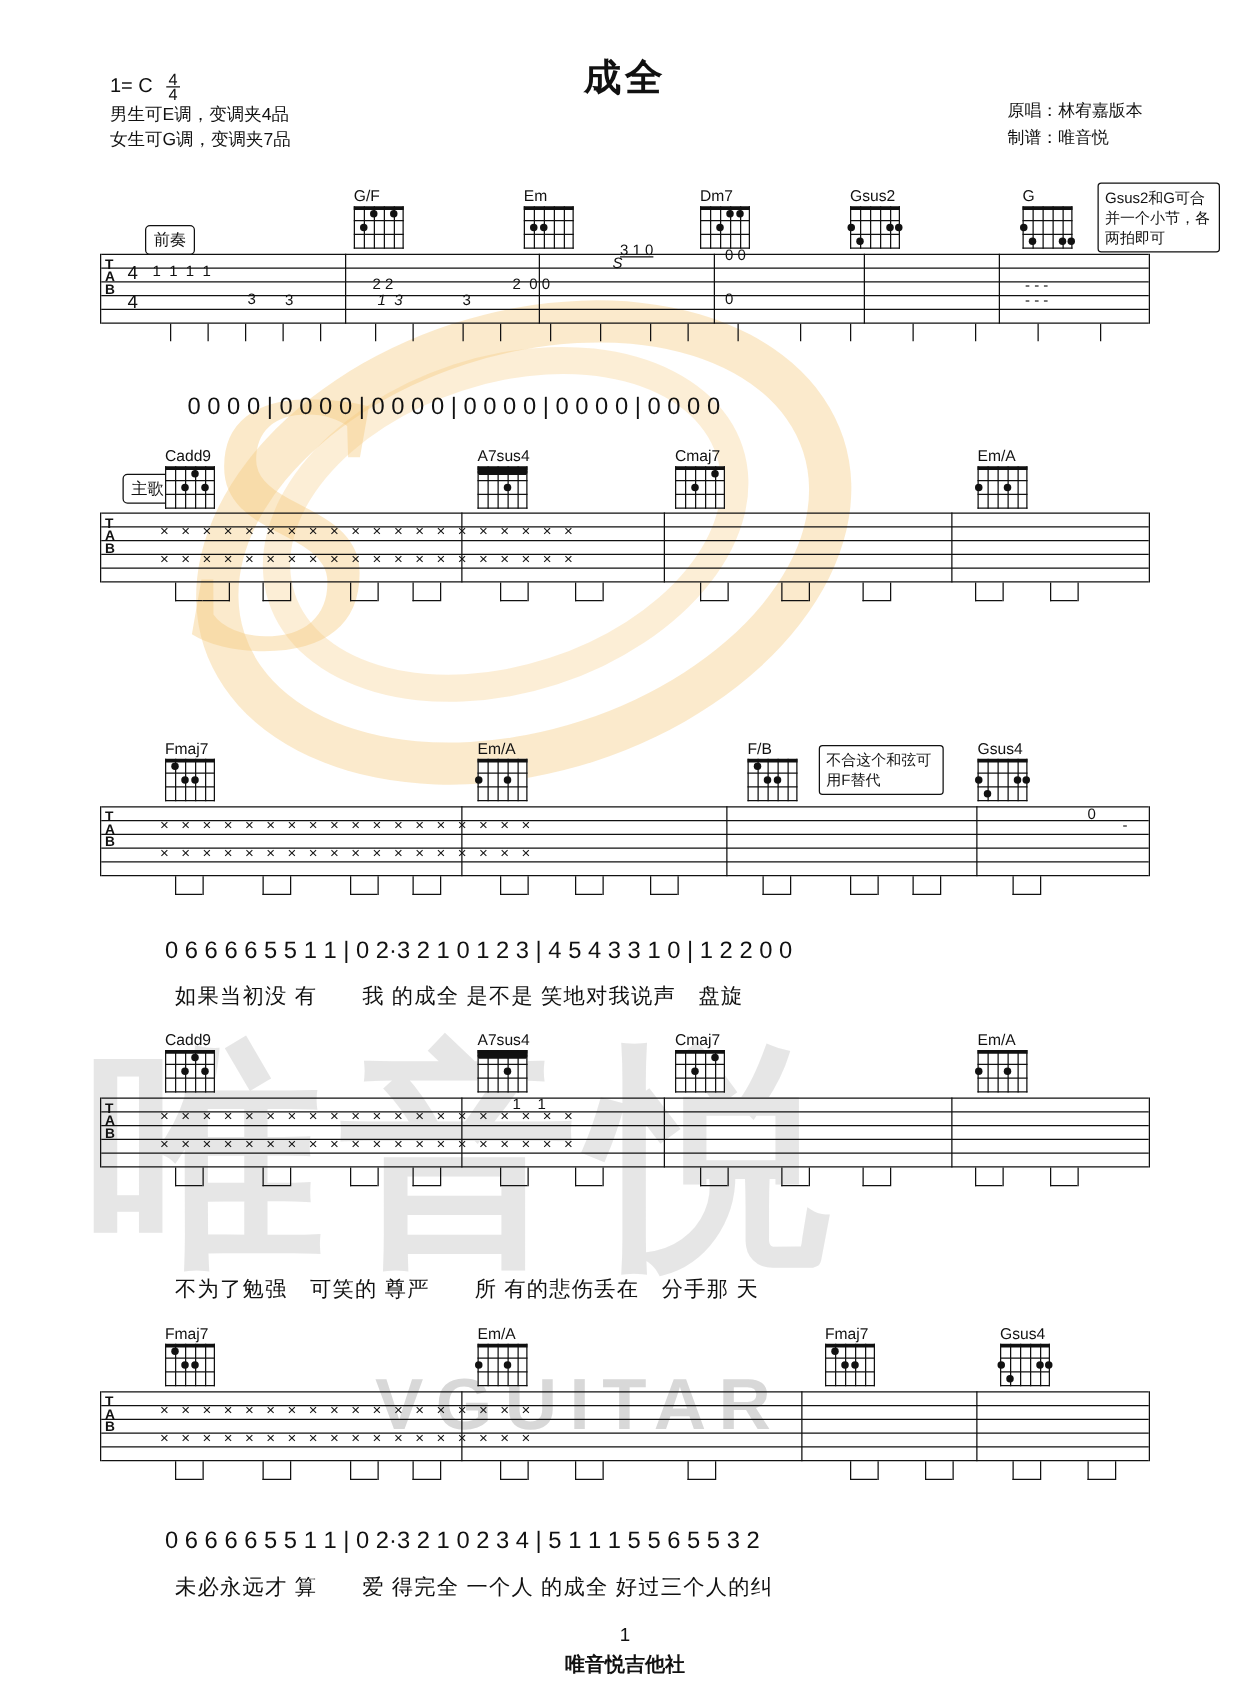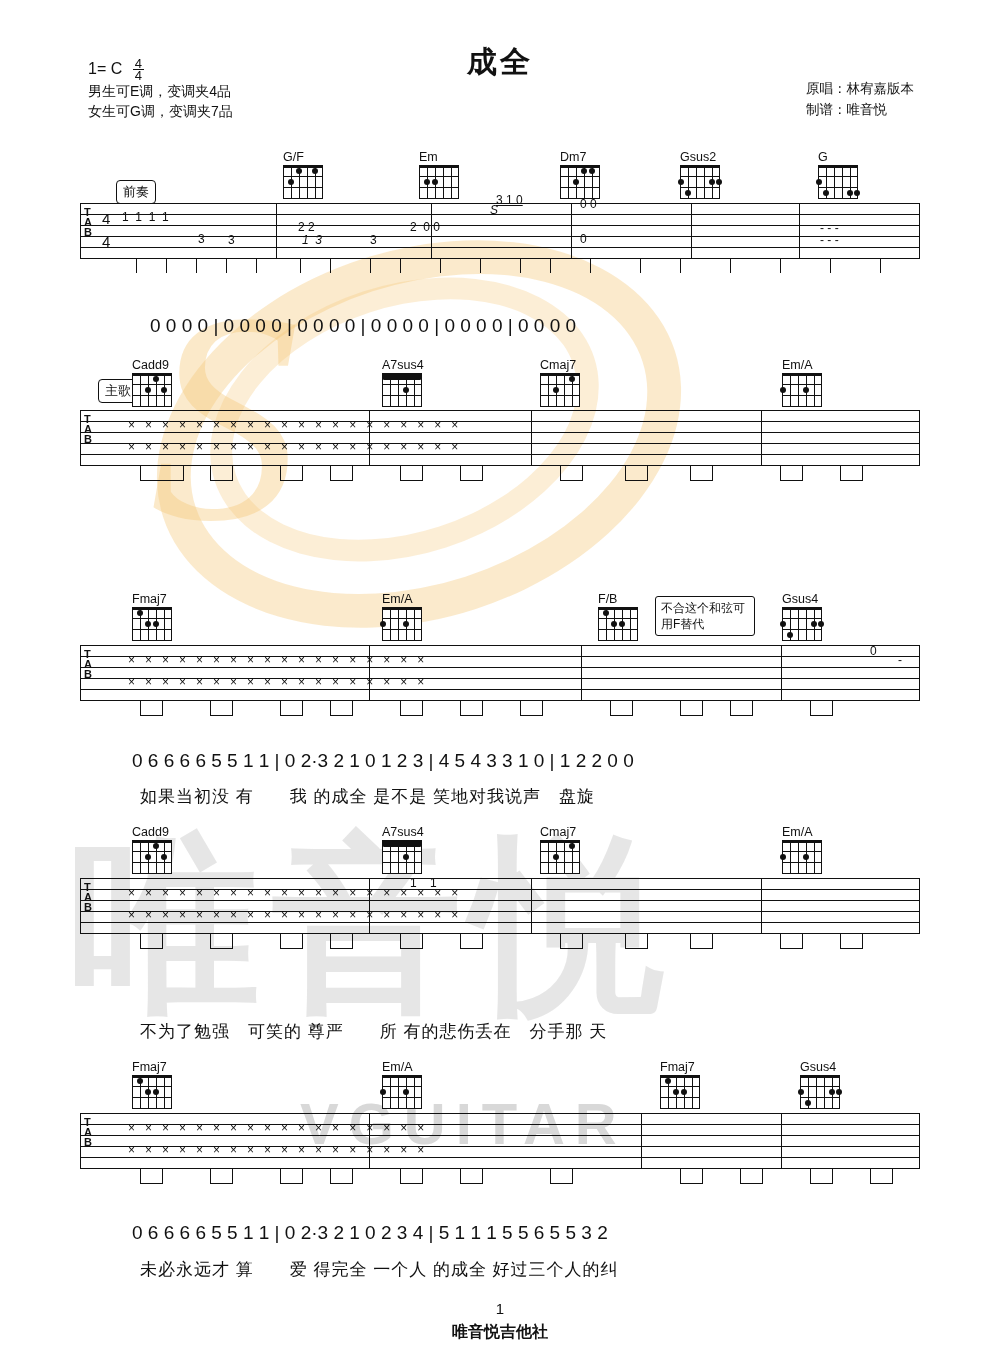--- a/index.html
+++ b/index.html
@@ -116,20 +116,21 @@
   </div>
 
   <div class="credits">
     <div>原唱：林宥嘉版本</div>
     <div>制谱：唯音悦</div>
   </div>
 
   <div class="tag" style="left:116px;top:180px;">前奏</div>
   <div class="tag" style="left:98px;top:379px;">主歌</div>
 
+  <div class="callout" style="left:878px;top:146px;width:86px;">Gsus2和G可合并一个小节，各两拍即可</div>
   <div class="callout" style="left:655px;top:596px;width:88px;">不合这个和弦可用F替代</div>
 
   <div class="chord" style="left:283px;top:150px;">
     <div class="cname">G/F</div>
     <div class="grid">
       <i class="top"></i>
         <i class="h" style="top:11px"></i>
         <i class="h" style="top:22px"></i>
         <i class="h" style="top:33px"></i>
       <i class="v" style="left:0"></i>

